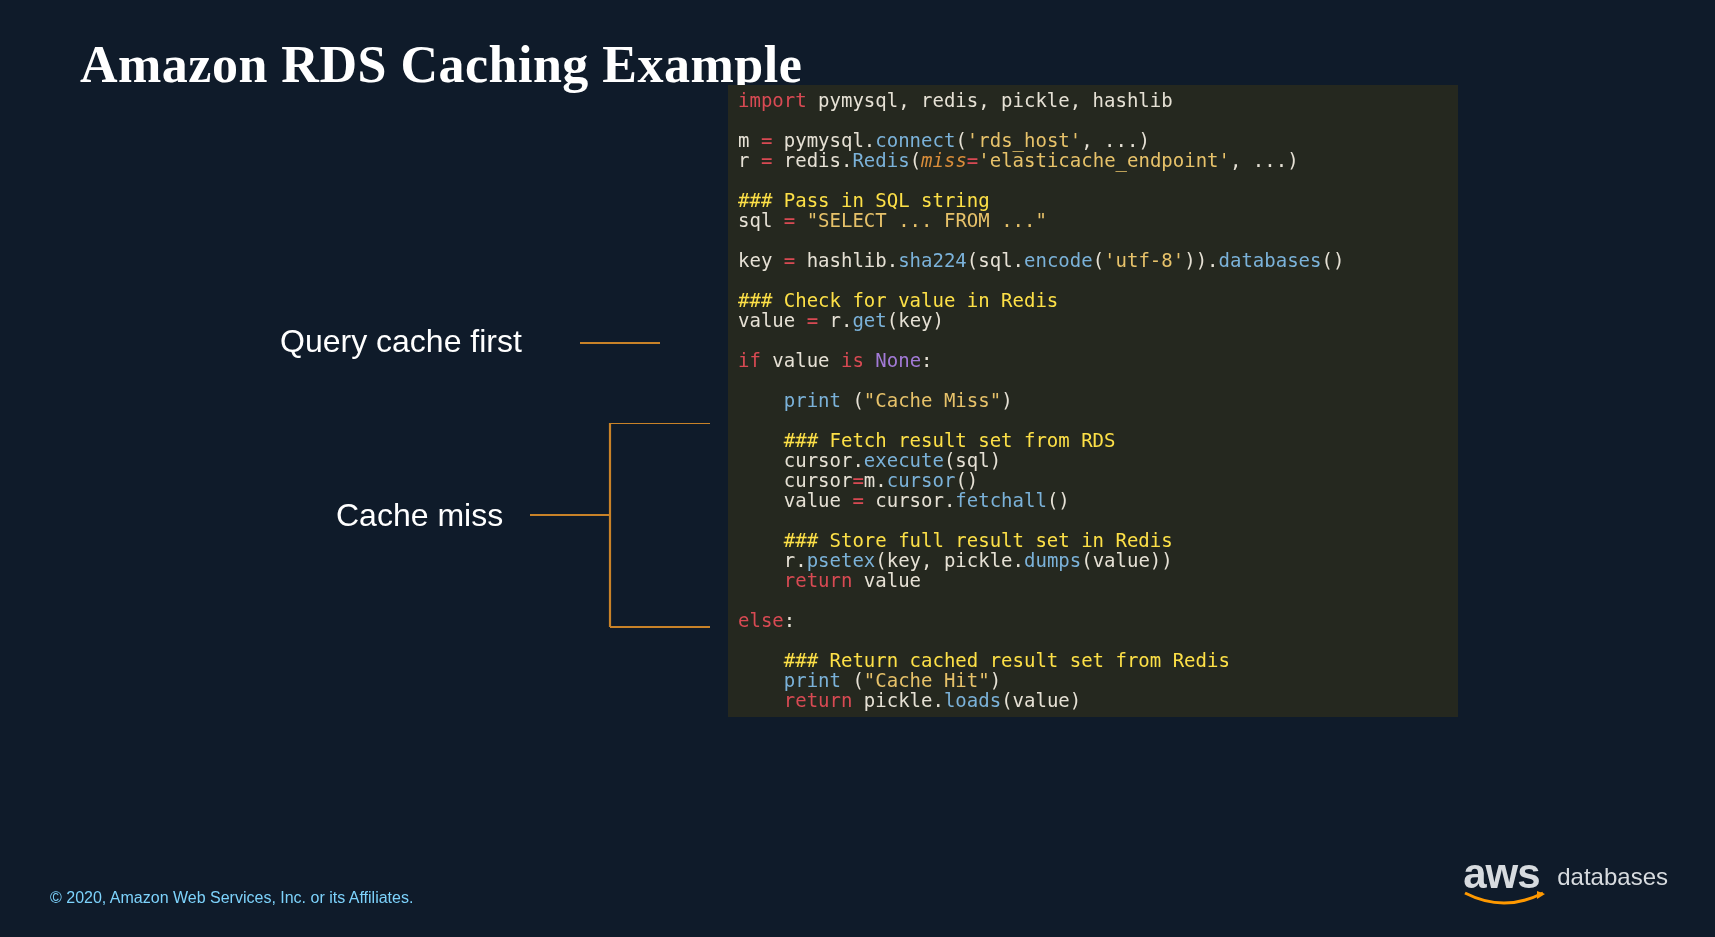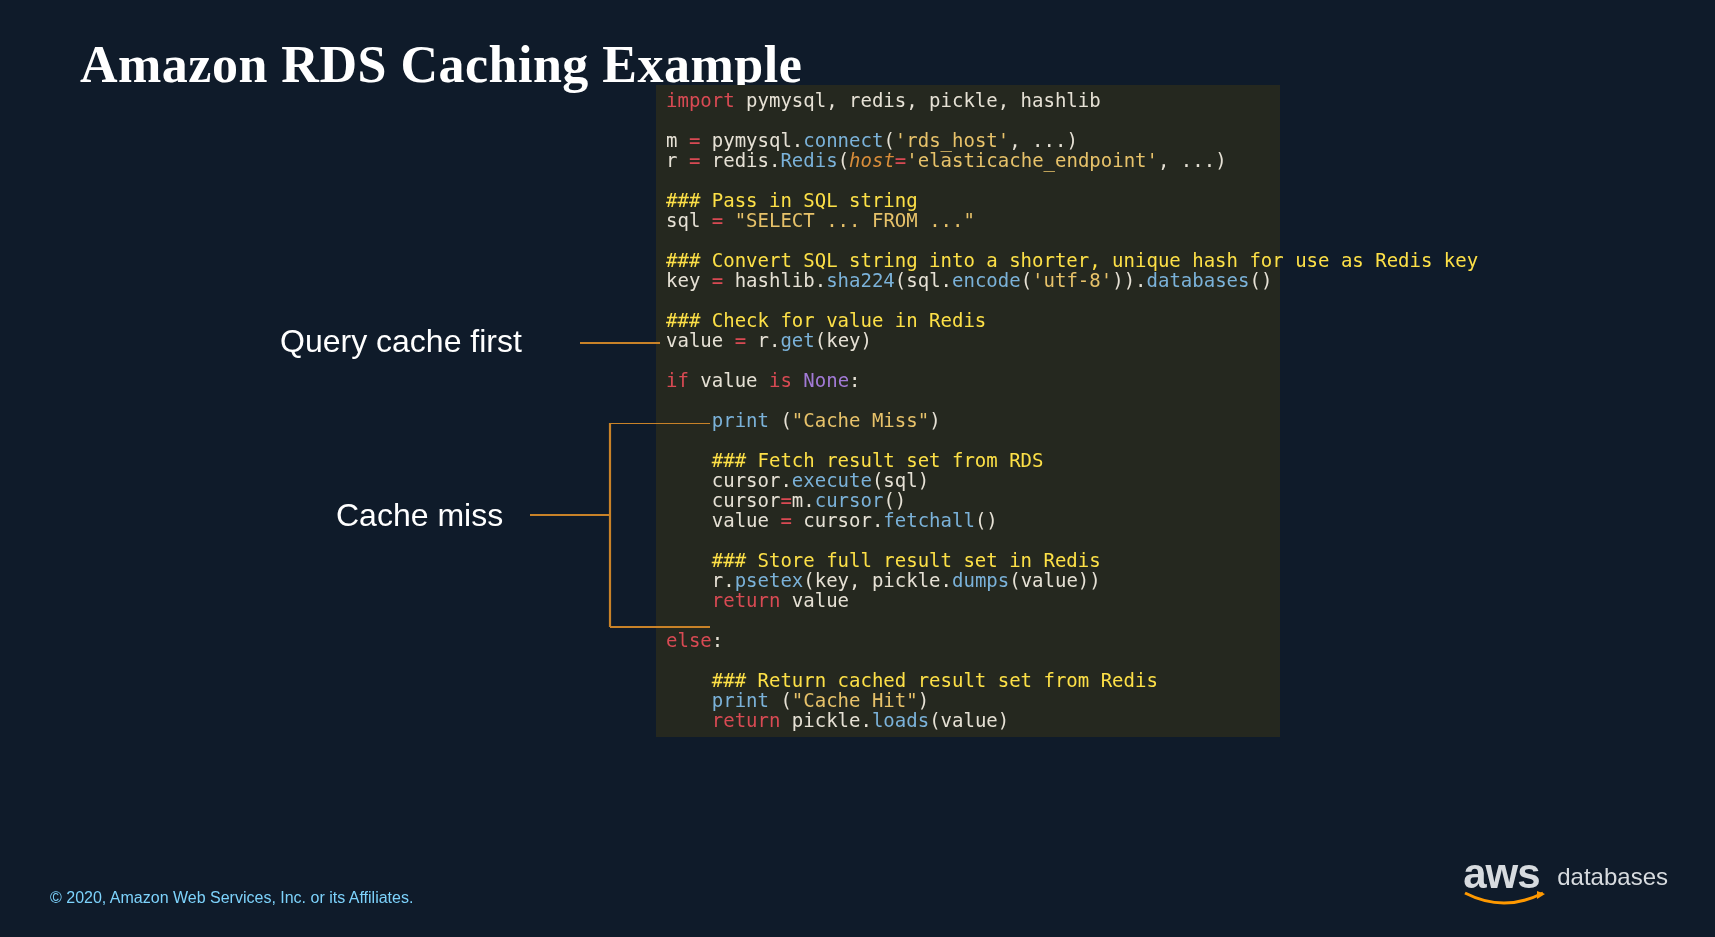--- a/index.html
+++ b/index.html
@@ -21,40 +21,40 @@
   }
   .content {
     position: absolute;
     top: 85px;
     left: 0;
     right: 0;
     display: flex;
   }
   .annotations {
     position: relative;
-    width: 656px;
+    width: 728px;
   }
   .ann-label {
     position: absolute;
     font-size: 32px;
     font-weight: 400;
     color: #fff;
     white-space: nowrap;
   }
   .ann-1 { top: 238px; left: 280px; }
   .ann-2 { top: 412px; left: 336px; }
   .connector {
     position: absolute;
     stroke: #c88228;
     stroke-width: 2.2;
     fill: none;
   }
   .code-block {
     background: #25281f;
-    width: 624px;
+    width: 730px;
     padding: 6px 10px 6px 10px;
     font-family: "Menlo", "Consolas", monospace;
     font-size: 19px;
     line-height: 1.05;
     color: #e6e1d5;
   }
   .line { white-space: pre; display: block; min-height: 20px; }
   .kw { color: #d84a53; }       
   .fn { color: #7bb2d9; }       
   .str{ color: #e7c26a; }       
@@ -111,26 +111,25 @@
     <div class="ann-label ann-2">Cache miss</div>
     <svg class="connector" style="top:338px;left:530px" width="180" height="212">
       <path d="M80 0 L80 204 M80 0 L180 0 M80 204 L180 204 M0 92 L80 92"></path>
     </svg>
   </div>
 
   <div class="code-block">
 <span class="line"><span class="kw">import</span><span> pymysql, redis, pickle, hashlib</span></span>
 <span class="line"></span>
 <span class="line"><span>m </span><span class="op">=</span><span> pymysql.</span><span class="fn">connect</span><span>(</span><span class="str">'rds_host'</span><span>, ...)</span></span>
-<span class="line"><span>r </span><span class="op">=</span><span> redis.</span><span class="fn">Redis</span><span>(</span><span class="arg">host</span><span class="op">=</span><span class="str">'elasticache_endpoint'</span><span>, ...)</span></span>
+<span class="line"><span>r </span><span class="op">=</span><span> redis.</span><span class="fn">Redis</span><span>(</span><span class="arg">miss</span><span class="op">=</span><span class="str">'elasticache_endpoint'</span><span>, ...)</span></span>
 <span class="line"></span>
 <span class="line"><span class="cmt">### Pass in SQL string</span></span>
 <span class="line"><span>sql </span><span class="op">=</span><span> </span><span class="str">"SELECT ... FROM ..."</span></span>
 <span class="line"></span>
-<span class="line"><span class="cmt">### Convert SQL string into a shorter, unique hash for use as Redis key</span></span>
 <span class="line"><span>key </span><span class="op">=</span><span> hashlib.</span><span class="fn">sha224</span><span>(sql.</span><span class="fn">encode</span><span>(</span><span class="str">'utf-8'</span><span>)).</span><span class="fn">databases</span><span>()</span></span>
 <span class="line"></span>
 <span class="line"><span class="cmt">### Check for value in Redis</span></span>
 <span class="line"><span>value </span><span class="op">=</span><span> r.</span><span class="fn">get</span><span>(key)</span></span>
 <span class="line"></span>
 <span class="line"><span class="kw">if</span><span> value </span><span class="kw">is</span><span> </span><span class="none">None</span><span>:</span></span>
 <span class="line"></span>
 <span class="line"><span>    </span><span class="fn">print</span><span> (</span><span class="str">"Cache Miss"</span><span>)</span></span>
 <span class="line"></span>
 <span class="line"><span class="cmt">    ### Fetch result set from RDS</span></span>

